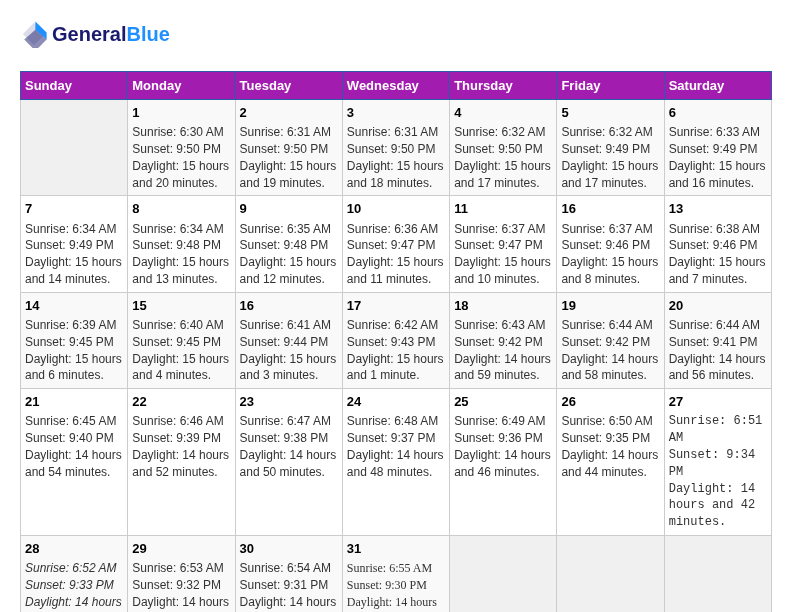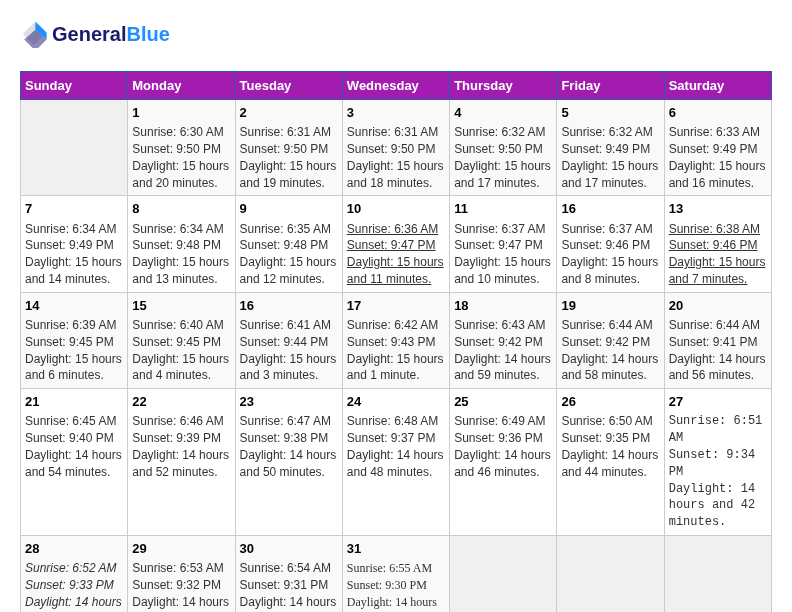--- a/index.html
+++ b/index.html
@@ -166,39 +166,39 @@
 Daylight: 15 hours and 13 minutes.</div>
         </td>
         <td>
           <span class="day-number">9</span>
           <div class="cell-content" style="white-space: pre-line;">Sunrise: 6:35 AM
 Sunset: 9:48 PM
 Daylight: 15 hours and 12 minutes.</div>
         </td>
         <td>
           <span class="day-number">10</span>
-          <div class="cell-content" style="white-space: pre-line; text-decoration: underline;">Sunrise: 6:36 AM
+          <div class="cell-content" style="white-space: pre-line;">Sunrise: 6:36 AM
 Sunset: 9:47 PM
 Daylight: 15 hours and 11 minutes.</div>
         </td>
         <td>
           <span class="day-number">11</span>
           <div class="cell-content" style="white-space: pre-line;">Sunrise: 6:37 AM
 Sunset: 9:47 PM
 Daylight: 15 hours and 10 minutes.</div>
         </td>
         <td>
           <span class="day-number">16</span>
           <div class="cell-content" style="white-space: pre-line;">Sunrise: 6:37 AM
 Sunset: 9:46 PM
 Daylight: 15 hours and 8 minutes.</div>
         </td>
         <td>
           <span class="day-number">13</span>
-          <div class="cell-content" style="white-space: pre-line; text-decoration: underline;">Sunrise: 6:38 AM
+          <div class="cell-content" style="white-space: pre-line;">Sunrise: 6:38 AM
 Sunset: 9:46 PM
 Daylight: 15 hours and 7 minutes.</div>
         </td>
       </tr>
       <tr>
         <td>
           <span class="day-number">14</span>
           <div class="cell-content" style="white-space: pre-line;">Sunrise: 6:39 AM
 Sunset: 9:45 PM
 Daylight: 15 hours and 6 minutes.</div>

